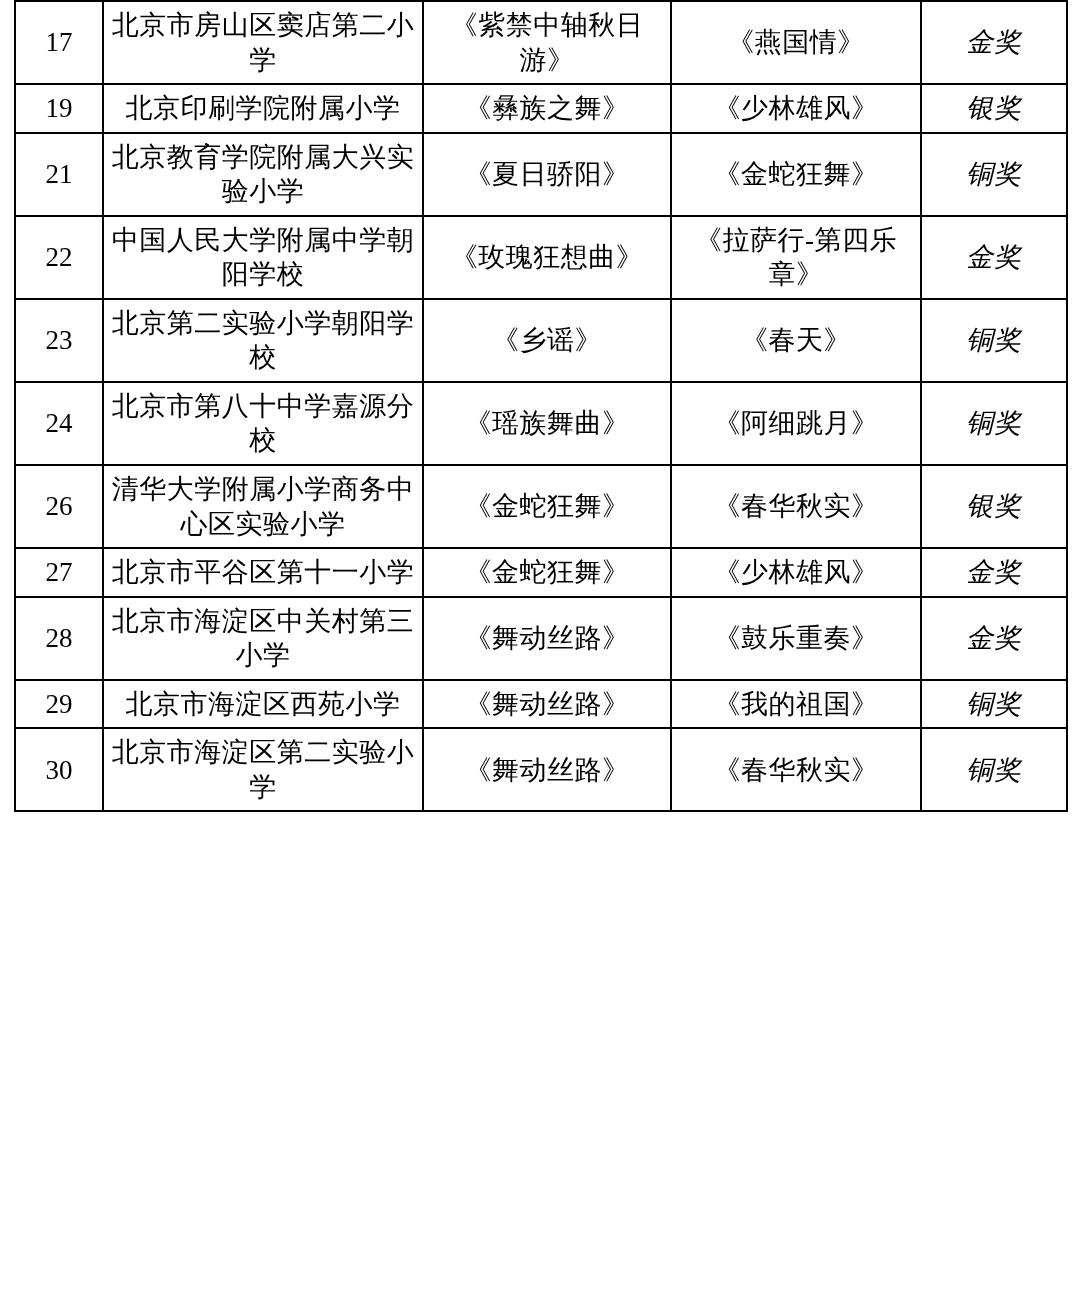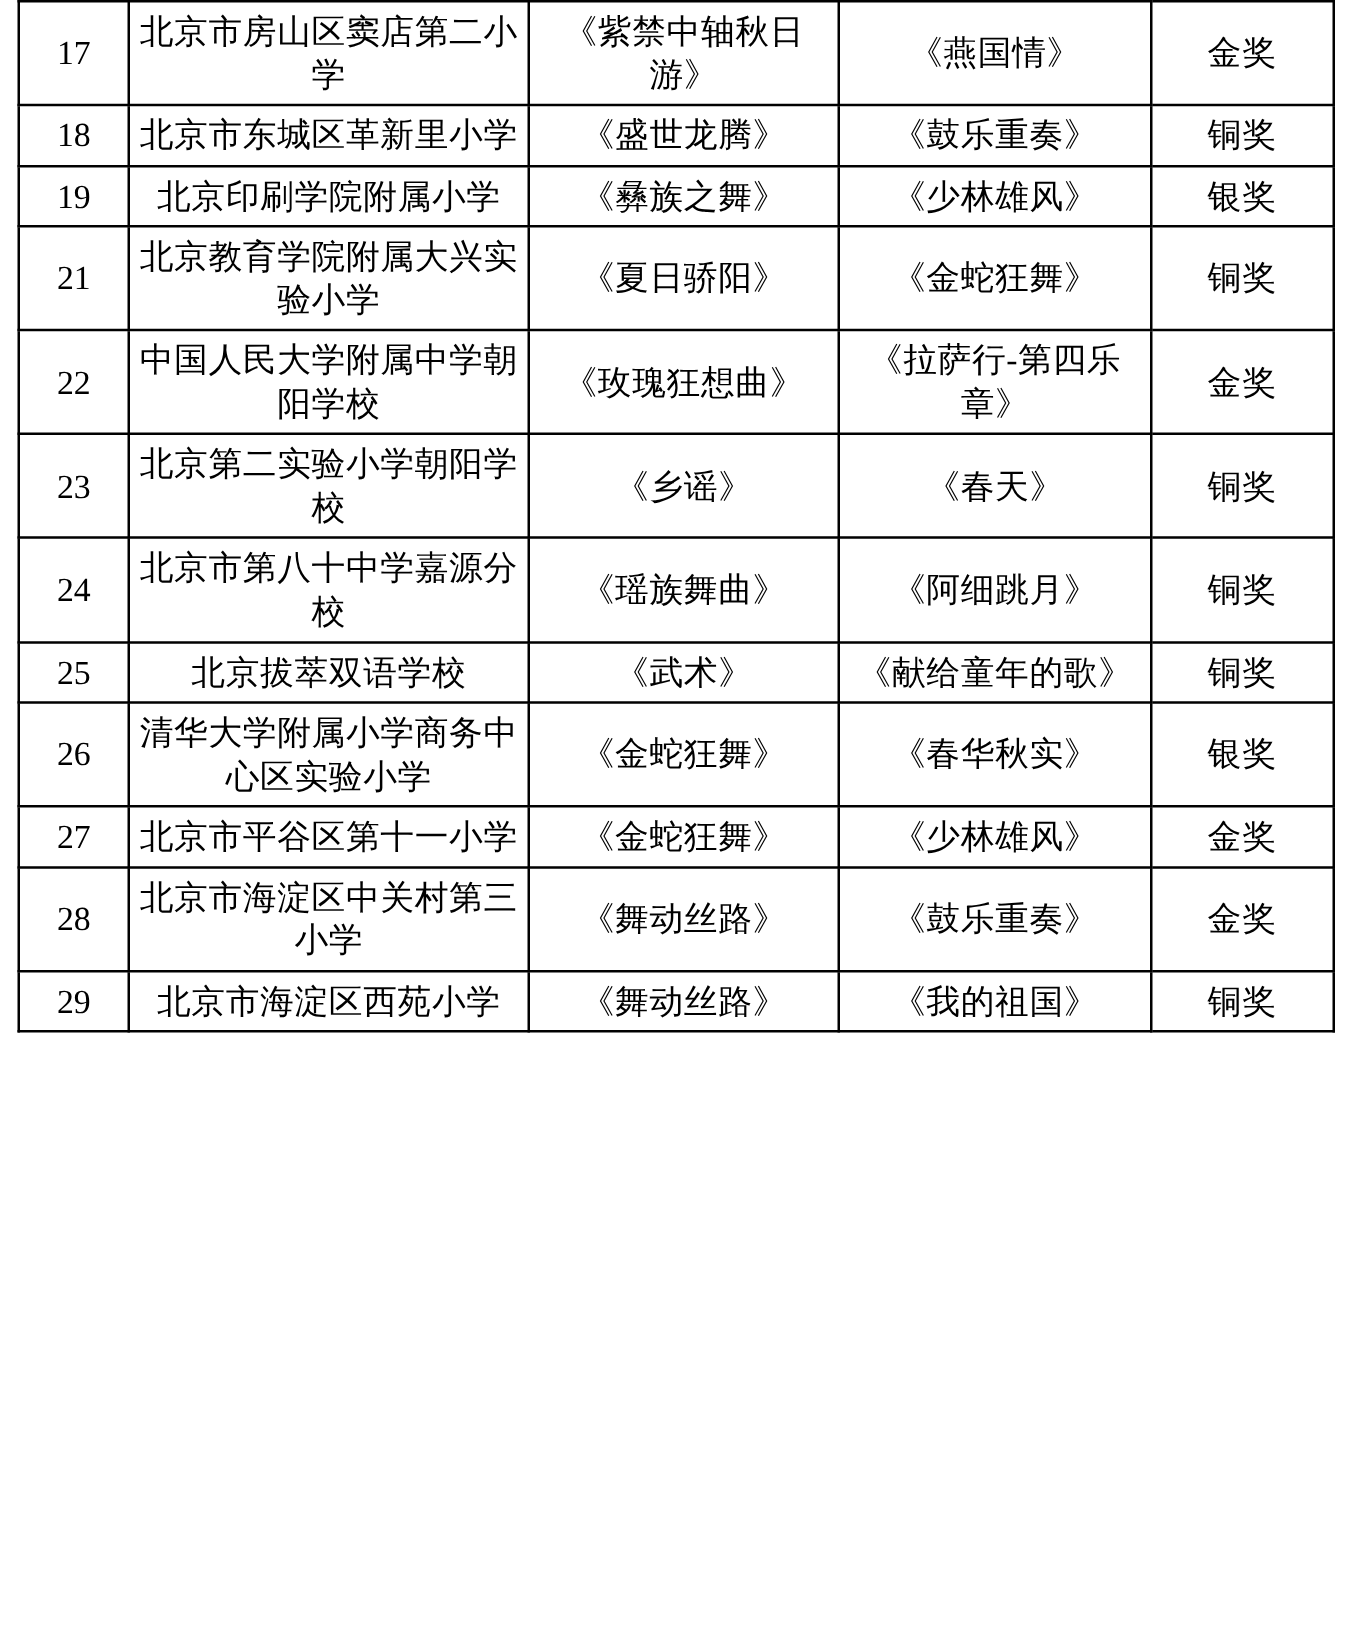--- a/index.html
+++ b/index.html
@@ -39,48 +39,41 @@
   }
   col.c-index { width: 88px; }
   col.c-school { width: 320px; }
   col.c-work1 { width: 248px; }
   col.c-work2 { width: 250px; }
   col.c-award { width: 146px; }
 
   td.index-cell { font-size: 28px; }
   td.school-cell { letter-spacing: 0.5px; }
   td.work-cell { letter-spacing: 0.5px; }
-  td.award-cell { font-size: 27px; letter-spacing: 1px; }
+  td.award-cell { font-size: 27px; letter-spacing: 1px; font-style: italic; }
 </style>
 </head>
 <body>
 
 <div class="sheet">
   <table class="award-table">
     <colgroup>
       <col class="c-index">
       <col class="c-school">
       <col class="c-work1">
       <col class="c-work2">
       <col class="c-award">
     </colgroup>
     <tbody>
       <tr>
         <td class="index-cell">17</td>
         <td class="school-cell">北京市房山区窦店第二小学</td>
         <td class="work-cell">《紫禁中轴秋日游》</td>
         <td class="work-cell">《燕国情》</td>
         <td class="award-cell">金奖</td>
-      </tr>
-      <tr>
-        <td class="index-cell">18</td>
-        <td class="school-cell">北京市东城区革新里小学</td>
-        <td class="work-cell">《盛世龙腾》</td>
-        <td class="work-cell">《鼓乐重奏》</td>
-        <td class="award-cell">铜奖</td>
       </tr>
       <tr>
         <td class="index-cell">19</td>
         <td class="school-cell">北京印刷学院附属小学</td>
         <td class="work-cell">《彝族之舞》</td>
         <td class="work-cell">《少林雄风》</td>
         <td class="award-cell">银奖</td>
       </tr>
       <tr>
         <td class="index-cell">21</td>
@@ -104,27 +97,20 @@
         <td class="award-cell">铜奖</td>
       </tr>
       <tr>
         <td class="index-cell">24</td>
         <td class="school-cell">北京市第八十中学嘉源分校</td>
         <td class="work-cell">《瑶族舞曲》</td>
         <td class="work-cell">《阿细跳月》</td>
         <td class="award-cell">铜奖</td>
       </tr>
       <tr>
-        <td class="index-cell">25</td>
-        <td class="school-cell">北京拔萃双语学校</td>
-        <td class="work-cell">《武术》</td>
-        <td class="work-cell">《献给童年的歌》</td>
-        <td class="award-cell">铜奖</td>
-      </tr>
-      <tr>
         <td class="index-cell">26</td>
         <td class="school-cell">清华大学附属小学商务中心区实验小学</td>
         <td class="work-cell">《金蛇狂舞》</td>
         <td class="work-cell">《春华秋实》</td>
         <td class="award-cell">银奖</td>
       </tr>
       <tr>
         <td class="index-cell">27</td>
         <td class="school-cell">北京市平谷区第十一小学</td>
         <td class="work-cell">《金蛇狂舞》</td>
@@ -138,15 +124,22 @@
         <td class="work-cell">《鼓乐重奏》</td>
         <td class="award-cell">金奖</td>
       </tr>
       <tr>
         <td class="index-cell">29</td>
         <td class="school-cell">北京市海淀区西苑小学</td>
         <td class="work-cell">《舞动丝路》</td>
         <td class="work-cell">《我的祖国》</td>
         <td class="award-cell">铜奖</td>
       </tr>
+      <tr>
+        <td class="index-cell">30</td>
+        <td class="school-cell">北京市海淀区第二实验小学</td>
+        <td class="work-cell">《舞动丝路》</td>
+        <td class="work-cell">《春华秋实》</td>
+        <td class="award-cell">铜奖</td>
+      </tr>
     </tbody>
   </table>
 </div>
 
 </body></html>

